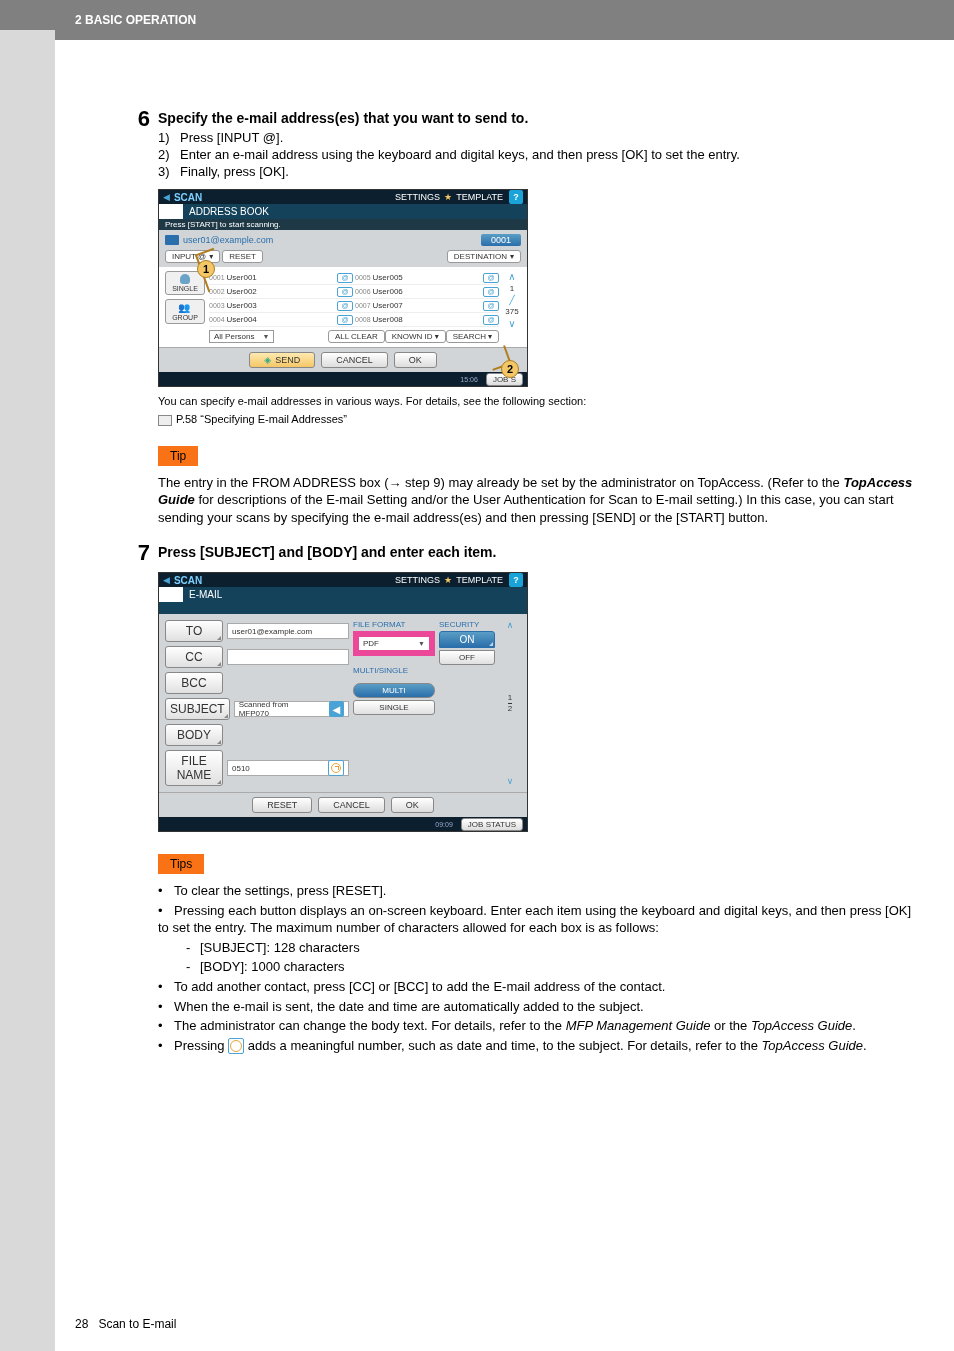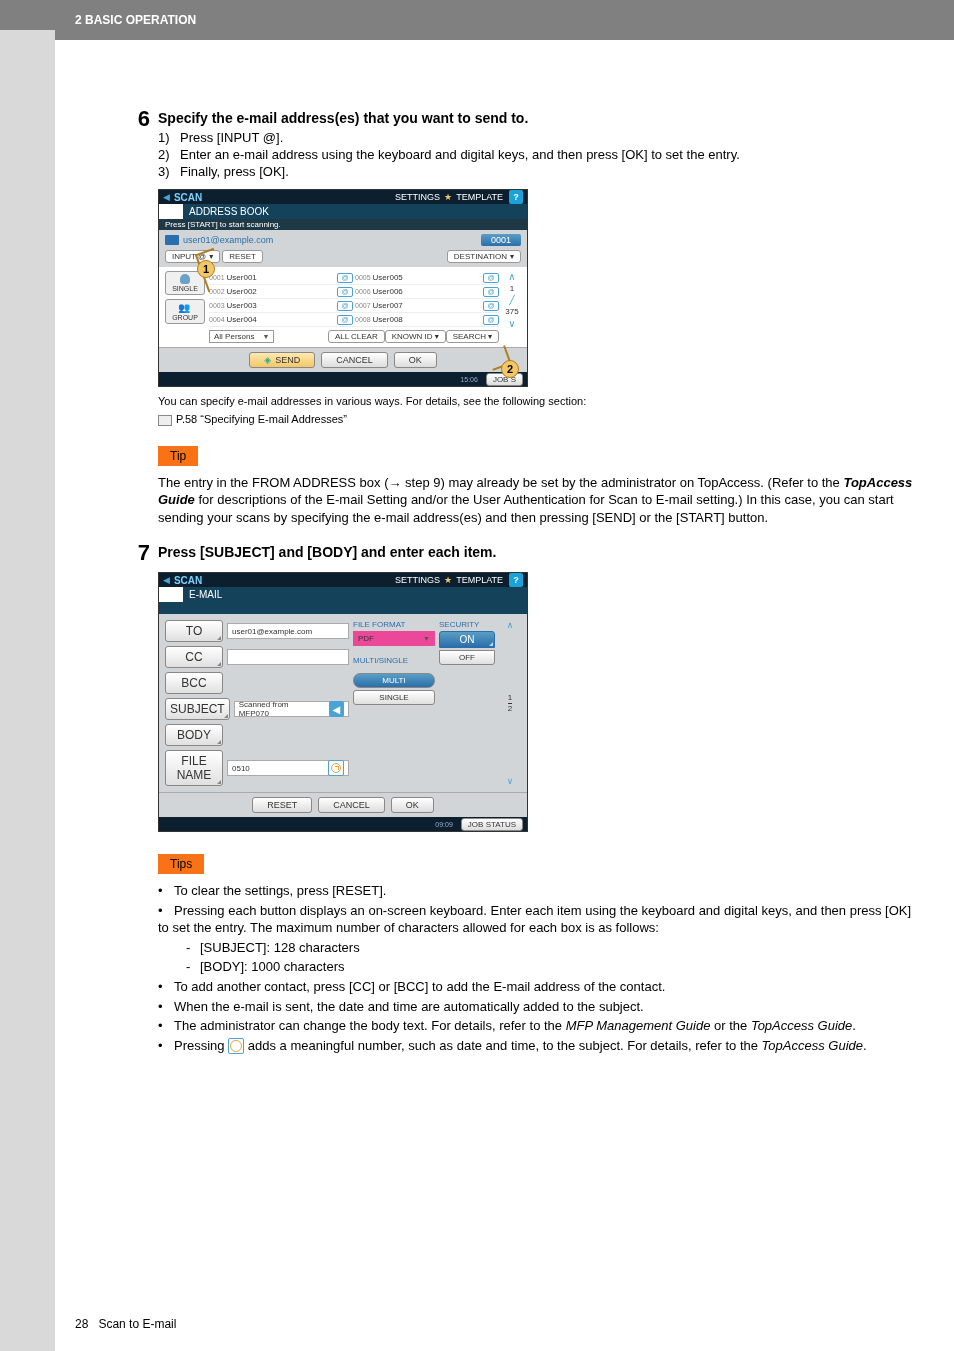--- a/index.html
+++ b/index.html
@@ -82,21 +82,21 @@
   .em-field { background: #fff; border: 1px solid #aaa; padding: 2px 4px; font-size: 8px; color: #333; height: 16px; display: flex; align-items: center; gap: 2px; }
   .em-row2 { display: flex; gap: 4px; align-items: center; }
   .em-row2 .em-btn { flex: 0 0 58px; }
   .em-row2 .em-field { flex: 1; }
   .clock-btn { width: 16px; height: 16px; border: 1px solid #4aa3d4; border-radius: 2px; background: #fff; display: inline-flex; align-items: center; justify-content: center; }
   .clock-face { width: 10px; height: 10px; border: 1.5px solid #e8a33d; border-radius: 50%; position: relative; }
   .clock-face::after { content: ""; position: absolute; width: 3px; height: 3px; border-top: 1.5px solid #e8a33d; border-right: 1.5px solid #e8a33d; top: 2px; left: 3px; }
   .arrow-blue { width: 16px; height: 16px; border-radius: 2px; background: #4aa3d4; display: inline-flex; align-items: center; justify-content: center; color: #fff; font-size: 10px; }
   .em-col { width: 82px; display: flex; flex-direction: column; }
   .col-label { font-size: 8px; color: #2a6fab; margin-bottom: 2px; }
-  .dd2 { background: #ec4899; border: 1px solid #ec4899; padding: 2px 4px; font-size: 8px; color: #333; display: flex; align-items: center; justify-content: space-between; }
+  .dd2 { background: #ffffff; border: 6px solid #ec4899; padding: 2px 4px; font-size: 8px; color: #333; display: flex; align-items: center; justify-content: space-between; }
   .dd2::after { content: "▼"; font-size: 7px; color: #555; }
   .seg { display: flex; flex-direction: column; gap: 2px; margin-top: 6px; }
   .seg-btn { background: linear-gradient(#fff,#e0e0e0); border: 1px solid #888; border-radius: 3px; padding: 2px 0; font-size: 8px; color: #333; text-align: center; }
   .seg-btn.active { background: linear-gradient(#5a9dc5,#2a6fab); color: #fff; border-radius: 7px; }
   .sec-col { width: 56px; display: flex; flex-direction: column; }
   .sec-toggle { display: flex; flex-direction: column; gap: 2px; }
   .sec-toggle .on { background: linear-gradient(#5a9dc5,#2a6fab); border: 1px solid #2a6fab; color: #fff; border-radius: 3px 3px 0 0; padding: 2px 0; font-size: 10px; text-align: center; position: relative; }
   .sec-toggle .on .corner { position: absolute; right: 1px; bottom: 1px; width: 0; height: 0; border-right: 4px solid rgba(255,255,255,.7); border-top: 4px solid transparent; }
   .sec-toggle .off { background: linear-gradient(#fff,#e0e0e0); border: 1px solid #888; color: #333; border-radius: 0 0 3px 3px; padding: 2px 0; font-size: 8px; text-align: center; }
   .em-right { width: 22px; display: flex; flex-direction: column; align-items: center; justify-content: space-between; color: #4aa3d4; }

